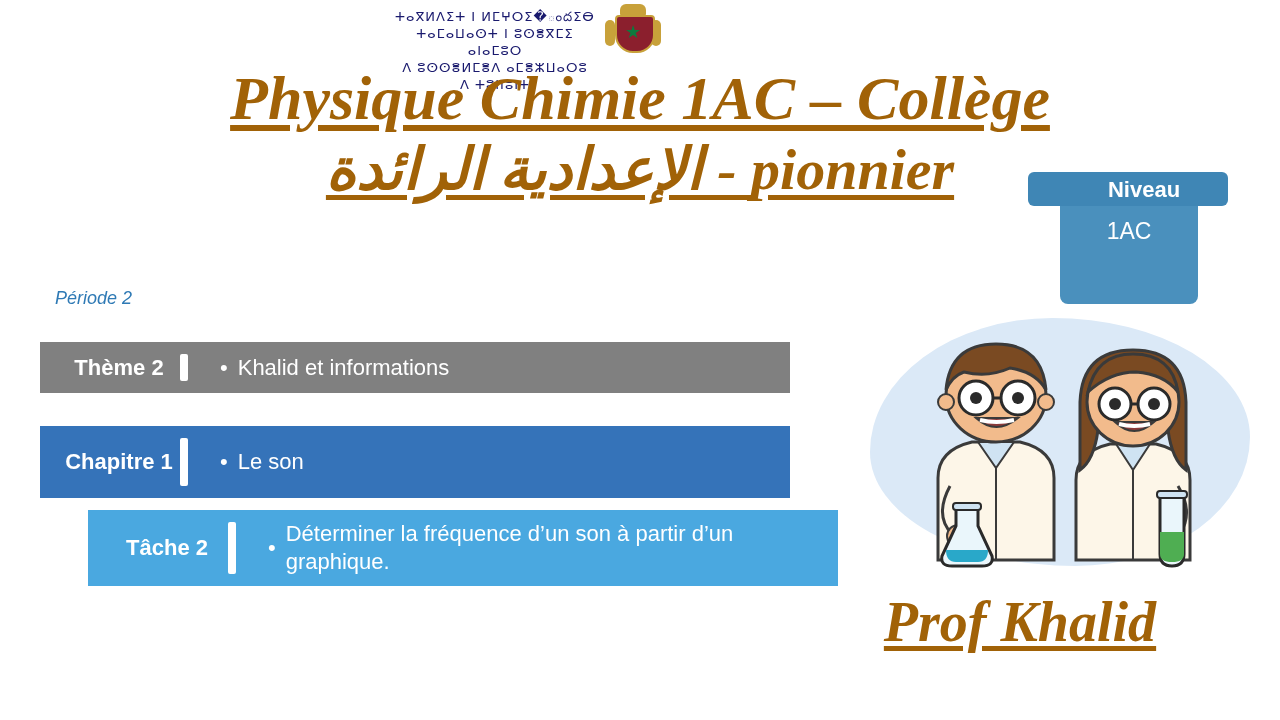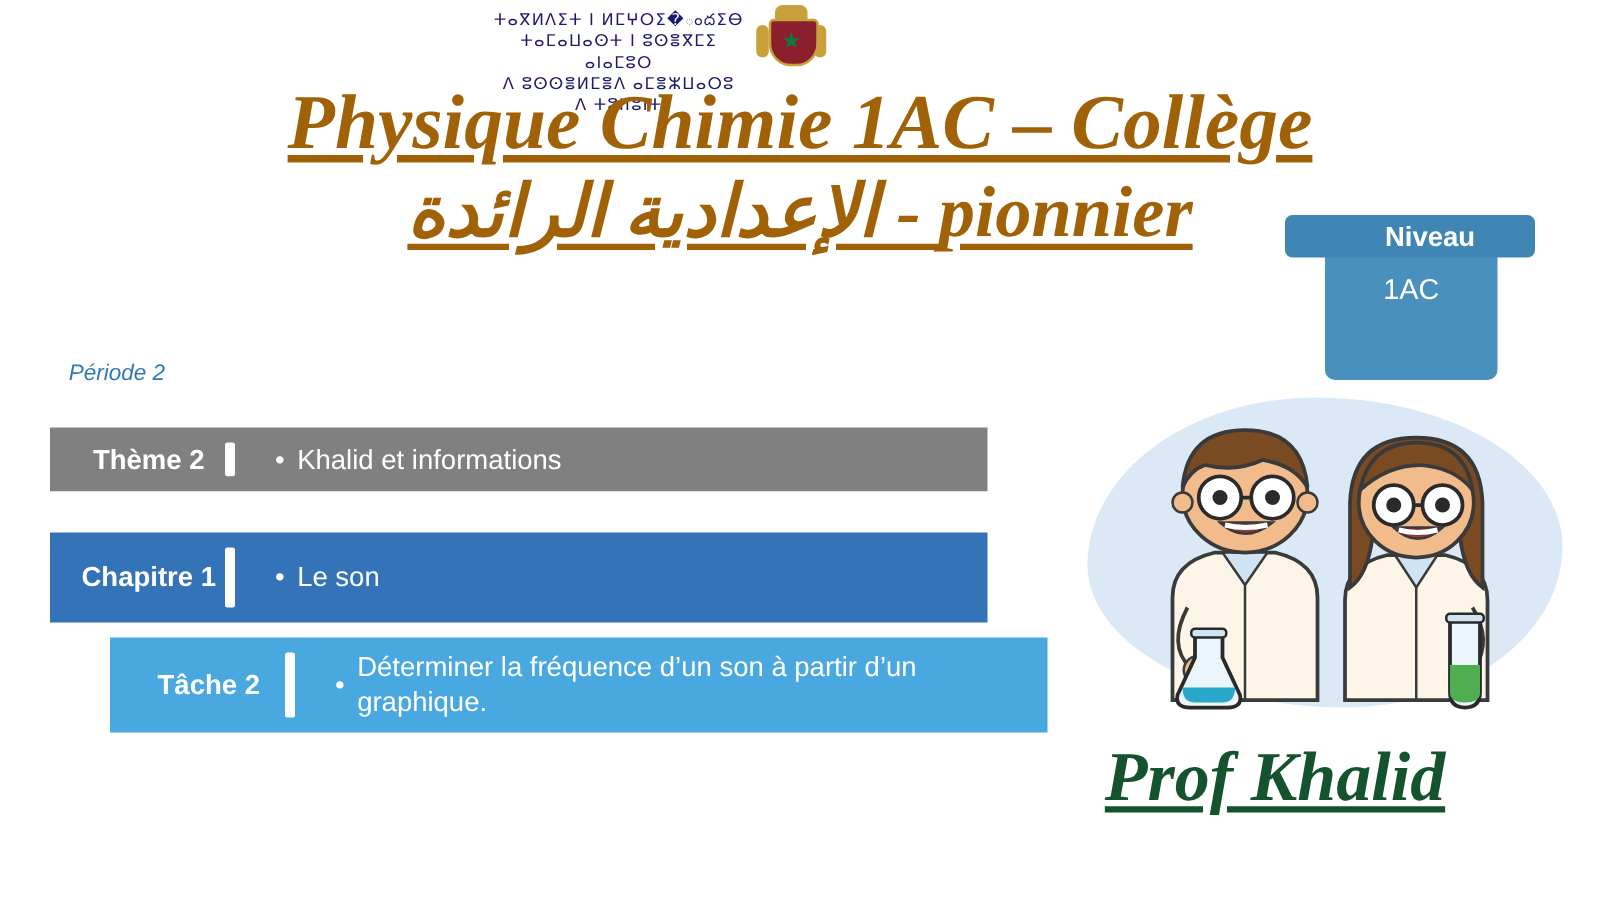--- a/index.html
+++ b/index.html
@@ -272,21 +272,21 @@
     border-radius: 48% 52% 46% 54% / 54% 48% 52% 46%;
   }
 
   
   .prof-name {
     position: absolute;
     left: 800px;
     top: 590px;
     width: 440px;
     text-align: center;
-    color: #14532d;
+    color: #a16207;
     font-family: "Liberation Serif", serif;
     font-weight: bold;
     font-style: italic;
     font-size: 56px;
     text-decoration: underline;
     text-underline-offset: 5px;
   }
 </style>
 </head>
 <body>

